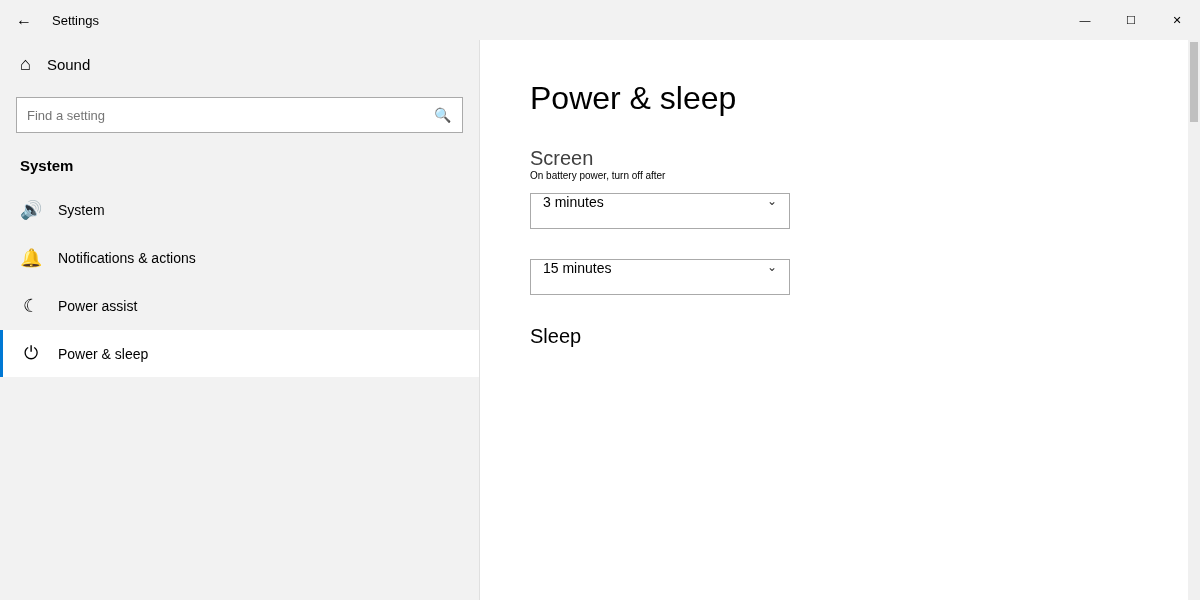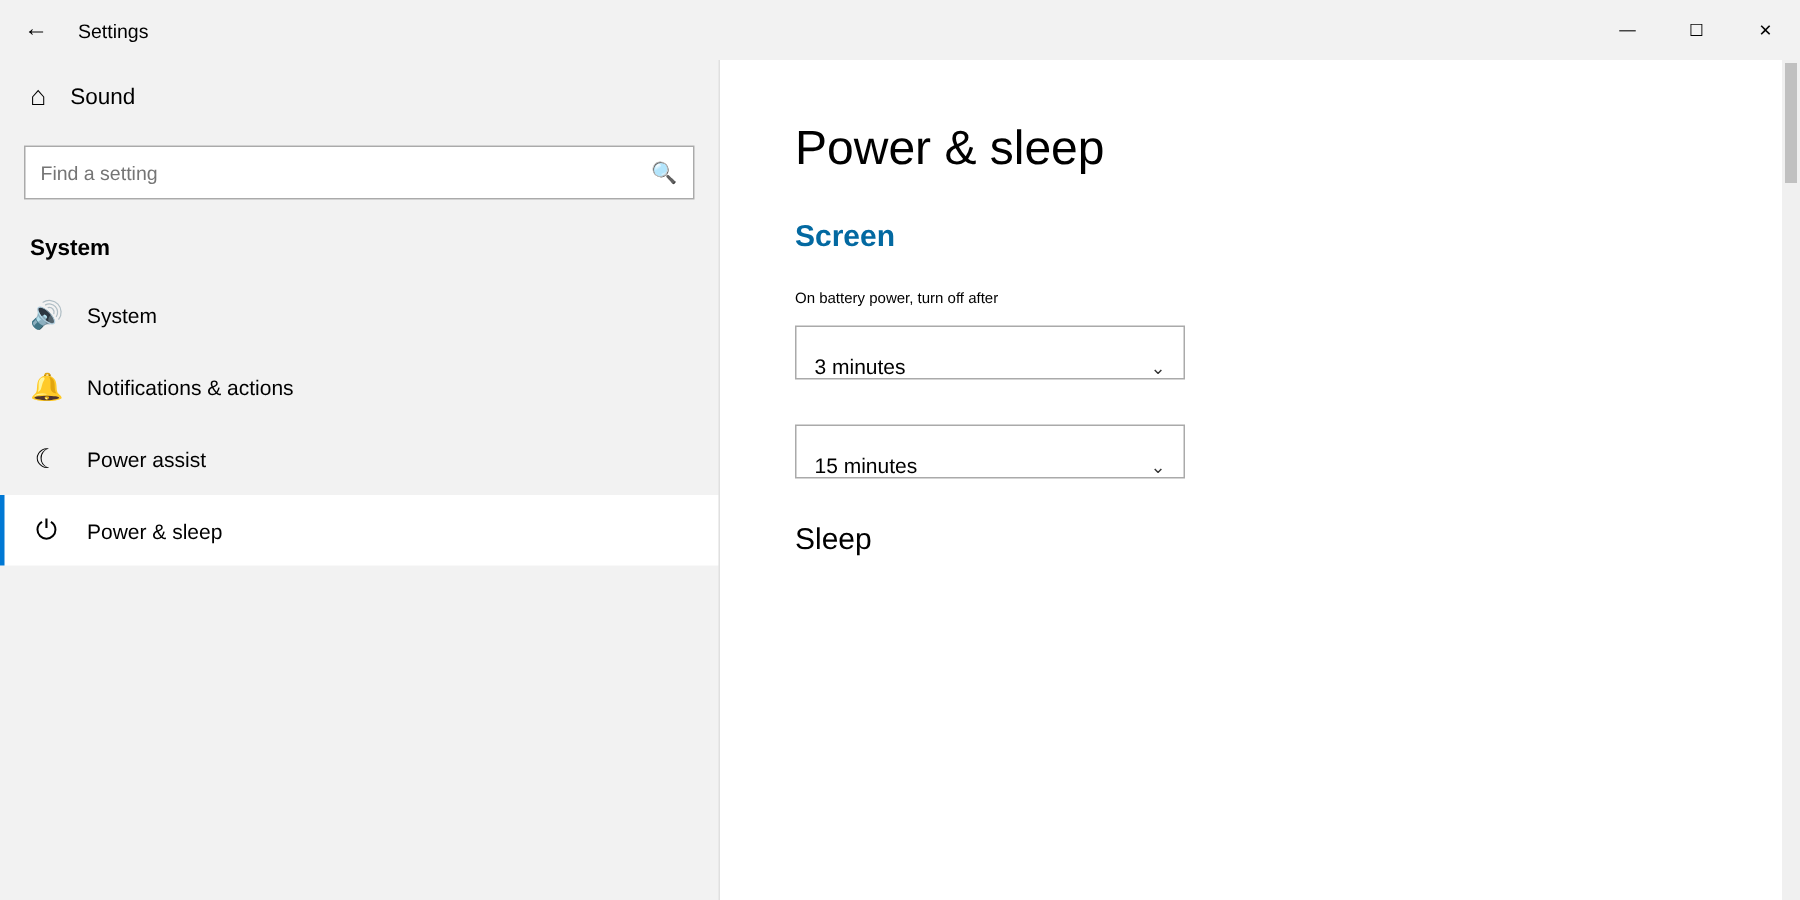--- a/index.html
+++ b/index.html
@@ -140,35 +140,34 @@
       position: relative;
     }
     .page-title {
       font-size: 32px;
       font-weight: 300;
       color: #000;
       margin-bottom: 30px;
     }
     .section-title {
       font-size: 20px;
-      font-weight: 700;
-      color: #0369a1;
-      margin-bottom: 24px;
+      font-weight: 400;
+      color: #404040;
     }
     .setting-item {
       margin-bottom: 30px;
     }
     .setting-label {
       font-size: 10px;
       color: #000;
       margin-bottom: 12px;
     }
     .dropdown {
       display: flex;
-      align-items: flex-end;
+      align-items: flex-start;
       justify-content: space-between;
       width: 260px;
       height: 36px;
       border: 1px solid #aaa;
       padding: 0 12px;
       cursor: pointer;
       background: #fff;
       font-size: 14px;
       color: #000;
     }

